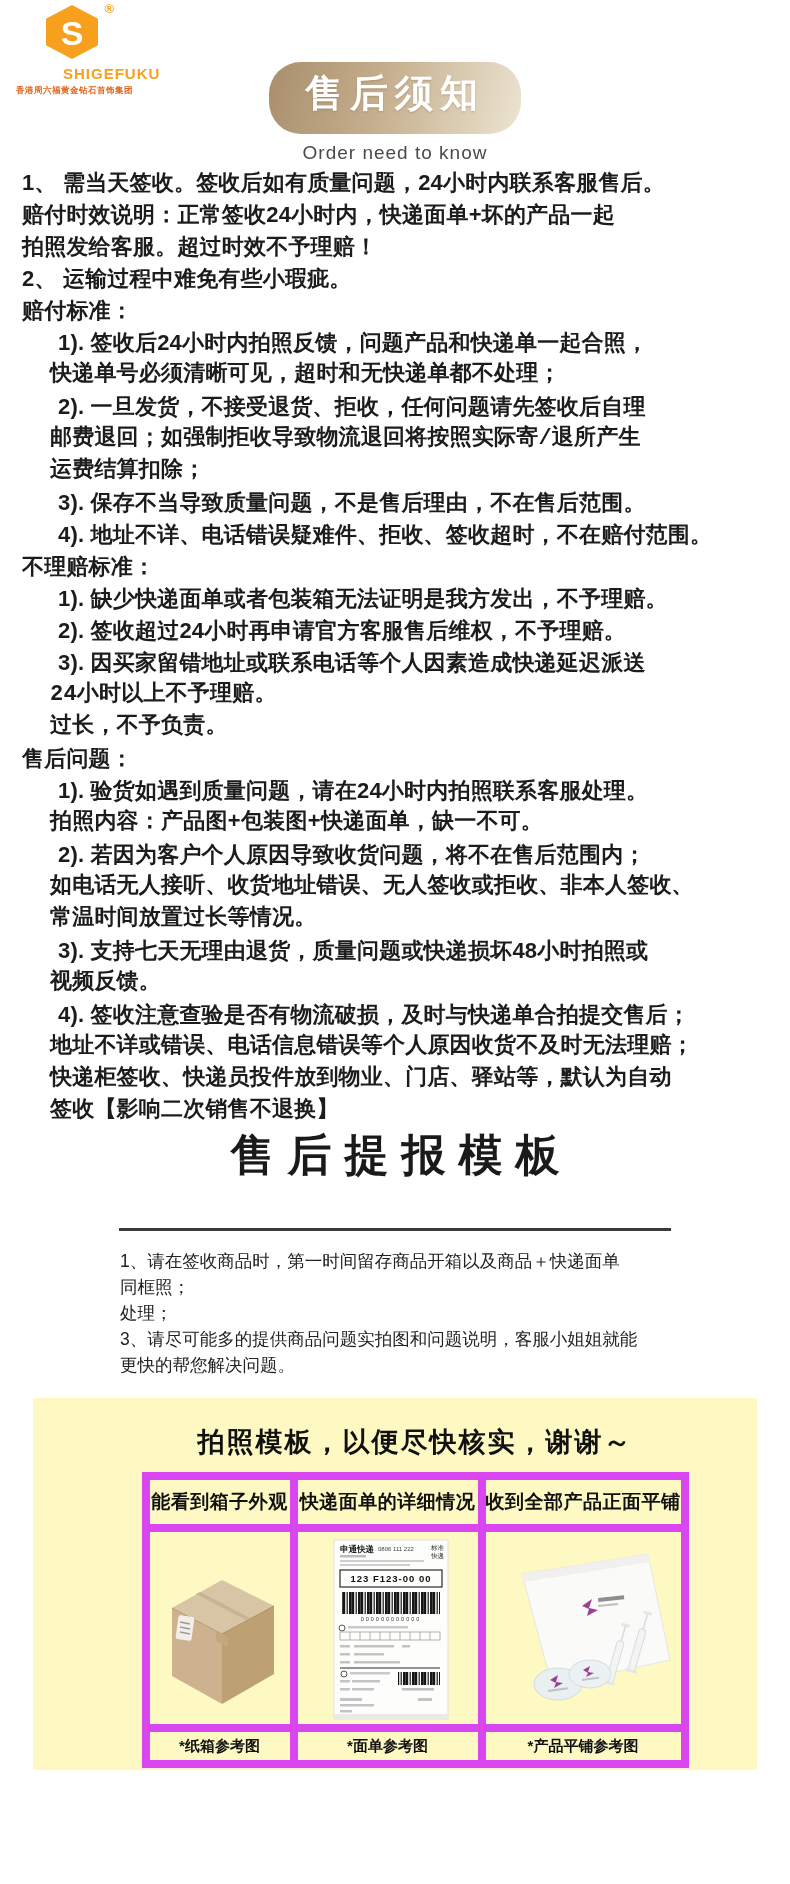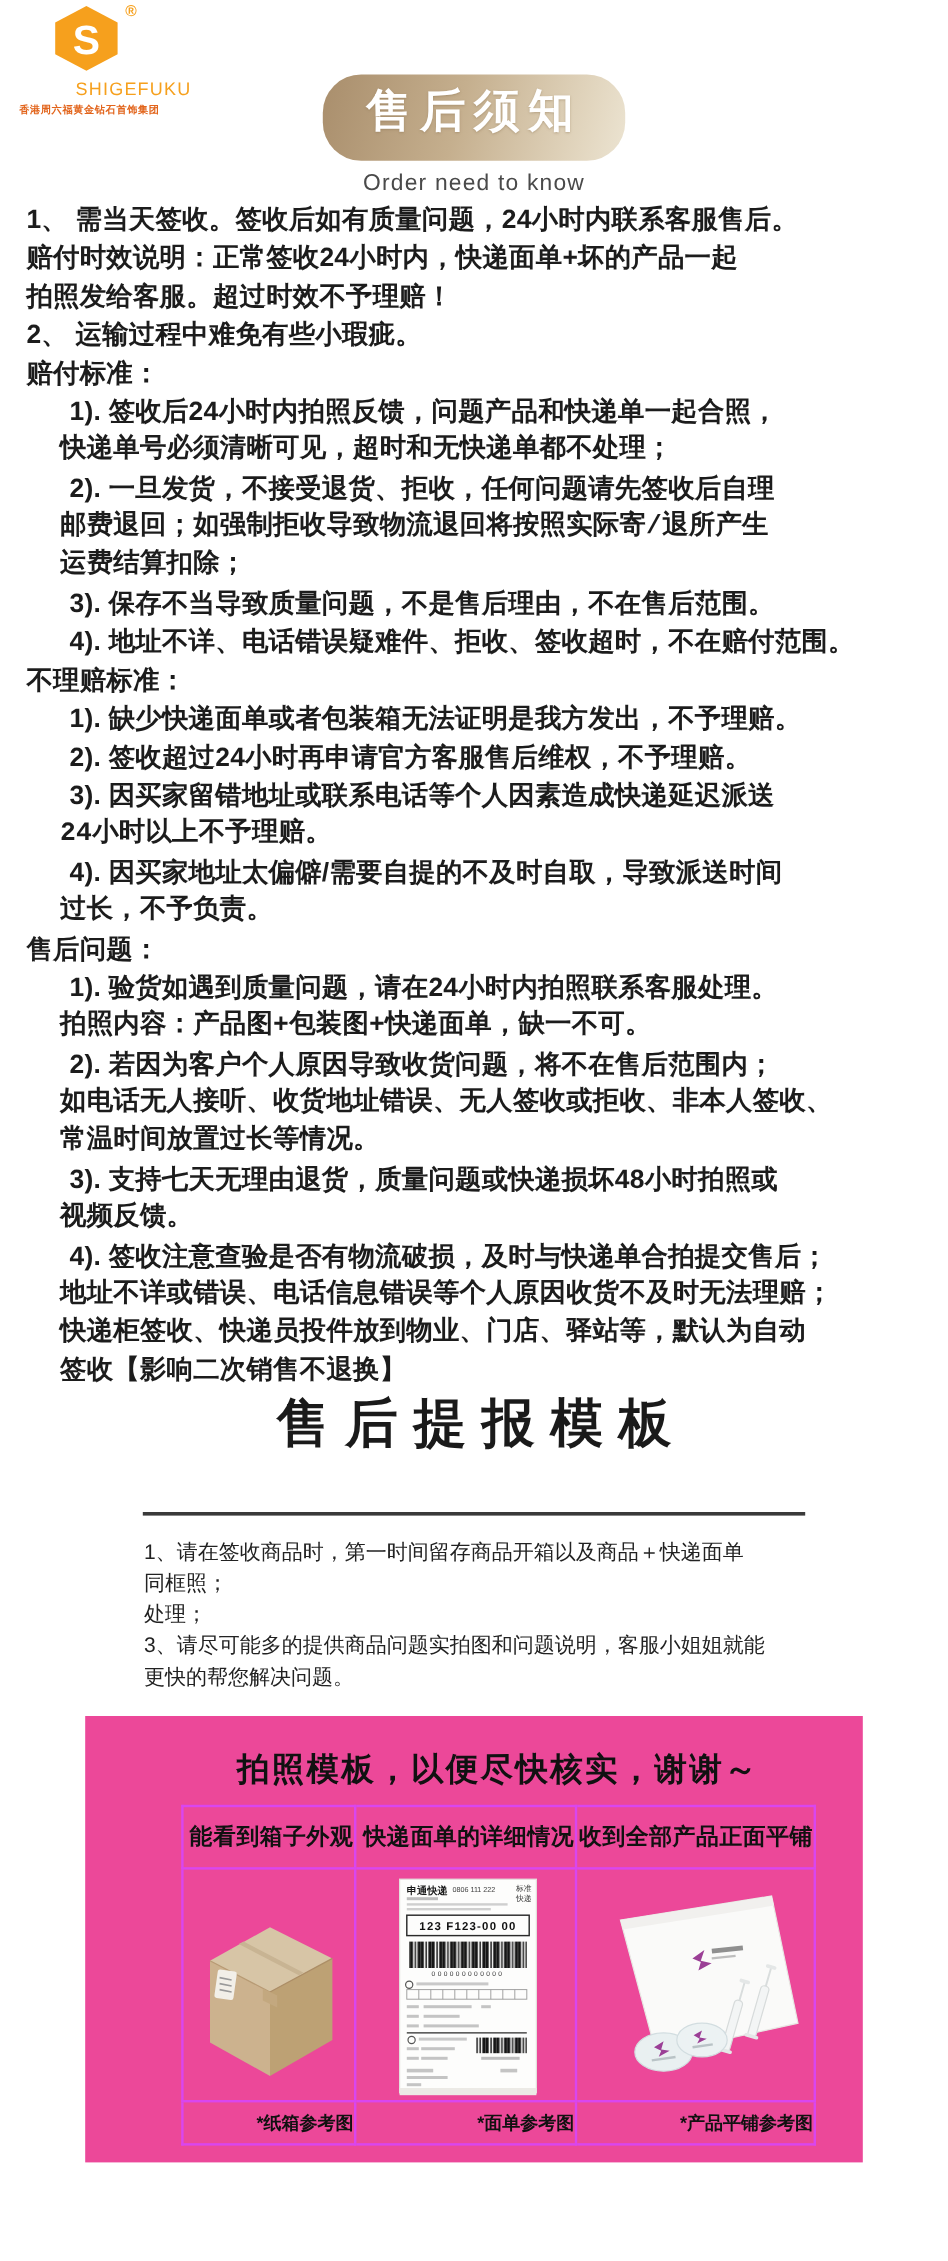--- a/index.html
+++ b/index.html
@@ -7,21 +7,21 @@
   body {
     width:790px; height:1884px; position:relative; overflow:hidden;
     font-family:"Liberation Sans","DejaVu Sans",sans-serif;
     color:#1c1c1c;
   }
 
   
   .brand { position:absolute; left:16px; top:4px; width:110px; text-align:center; }
   .brand .hexwrap { position:relative; display:inline-block; margin-left:2px; }
   .brand .reg { position:absolute; right:-13px; top:-3px; color:#f6a01d; font-size:13px; font-weight:700; }
-  .brand .brand-name { color:#f6a01d; font-weight:400; font-size:15px; letter-spacing:1px; margin-top:1px;margin-left:47px; }
+  .brand .brand-name { color:#f6a01d; font-weight:700; font-size:15px; letter-spacing:1px; margin-top:1px;margin-left:47px; }
   .brand .brand-tagline { color:#e2641b; font-size:8.5px; font-weight:700; margin-top:3px; letter-spacing:0.5px; white-space:nowrap; }
 
   
   .title-wrap { padding-top:62px; text-align:center; }
   .pill {
     display:inline-block; width:252px; height:72px; line-height:62px;
     border-radius:32px; color:#ffffff; font-size:38px; font-weight:700; letter-spacing:7px;
     background:linear-gradient(105deg,#a98e6c 0%,#c5af8e 45%,#e2d6bf 85%,#ece4d2 100%);
     text-shadow:0 1px 2px rgba(120,95,60,.35);
   }
@@ -34,24 +34,24 @@
   .notice .i2 { padding-left:28px;font-family:Liberation Mono, monospace; }
 
   
   .tpl-title { text-align:center; font-size:44px; line-height:56px;
     font-weight:700; letter-spacing:13px; color:#1a1a1a; text-indent:13px; }
   .tpl-rule { width:552px; height:3px; background:#3a3a3a; margin:45px auto 0; }
   .steps { margin:17px 0 0 120px; width:560px; }
   .steps .step-line { font-size:17.5px; line-height:26px; font-weight:400; color:#222; white-space:nowrap; }
 
   
-  .photo-panel { position:relative; margin:20px auto 0; width:648px; height:372px; background:#ec4899;padding-left:40px; }
+  .photo-panel { position:relative; margin:20px auto 0; width:724px; height:372px; background:#fef9c3;padding-left:40px; }
   .panel-title { padding-top:26px; text-align:center; font-size:27px; font-weight:700; letter-spacing:2px; color:#111; }
   table.ph { border-collapse:collapse; margin:12px auto 0; table-layout:fixed; }
-  table.ph th, table.ph td { border:2px solid #d946ef; padding:0; text-align:right; vertical-align:middle;margin-left:16px; }
+  table.ph th, table.ph td { border:8px solid #d946ef; padding:0; text-align:center; vertical-align:middle;margin-left:16px; }
   table.ph col.c1{ width:144px; } table.ph col.c2{ width:184px; } table.ph col.c3{ width:199px; }
   table.ph th { height:52px; font-size:19px; font-weight:700; color:#111; letter-spacing:0.5px; }
   table.ph td.img-cell { height:192px; }
   table.ph td.cap-cell { height:36px; font-size:15px; font-weight:700; color:#111; }
   .img-cell svg { display:block; }
 </style>
 </head>
 <body>
 
 <div class="brand">
@@ -82,21 +82,20 @@
     <div class="line i1">2). 一旦发货，不接受退货、拒收，任何问题请先签收后自理</div>
     <div class="line i2">邮费退回；如强制拒收导致物流退回将按照实际寄/退所产生</div>
     <div class="line i2">运费结算扣除；</div>
     <div class="line i1">3). 保存不当导致质量问题，不是售后理由，不在售后范围。</div>
     <div class="line i1">4). 地址不详、电话错误疑难件、拒收、签收超时，不在赔付范围。</div>
     <div class="line i0">不理赔标准：</div>
     <div class="line i1">1). 缺少快递面单或者包装箱无法证明是我方发出，不予理赔。</div>
     <div class="line i1">2). 签收超过24小时再申请官方客服售后维权，不予理赔。</div>
     <div class="line i1">3). 因买家留错地址或联系电话等个人因素造成快递延迟派送</div>
     <div class="line i2">24小时以上不予理赔。</div>
-    <div class="line i1">4). 因买家地址太偏僻/需要自提的不及时自取，导致派送时间</div>
     <div class="line i2">过长，不予负责。</div>
     <div class="line i0">售后问题：</div>
     <div class="line i1">1). 验货如遇到质量问题，请在24小时内拍照联系客服处理。</div>
     <div class="line i2">拍照内容：产品图+包装图+快递面单，缺一不可。</div>
     <div class="line i1">2). 若因为客户个人原因导致收货问题，将不在售后范围内；</div>
     <div class="line i2">如电话无人接听、收货地址错误、无人签收或拒收、非本人签收、</div>
     <div class="line i2">常温时间放置过长等情况。</div>
     <div class="line i1">3). 支持七天无理由退货，质量问题或快递损坏48小时拍照或</div>
     <div class="line i2">视频反馈。</div>
     <div class="line i1">4). 签收注意查验是否有物流破损，及时与快递单合拍提交售后；</div>

